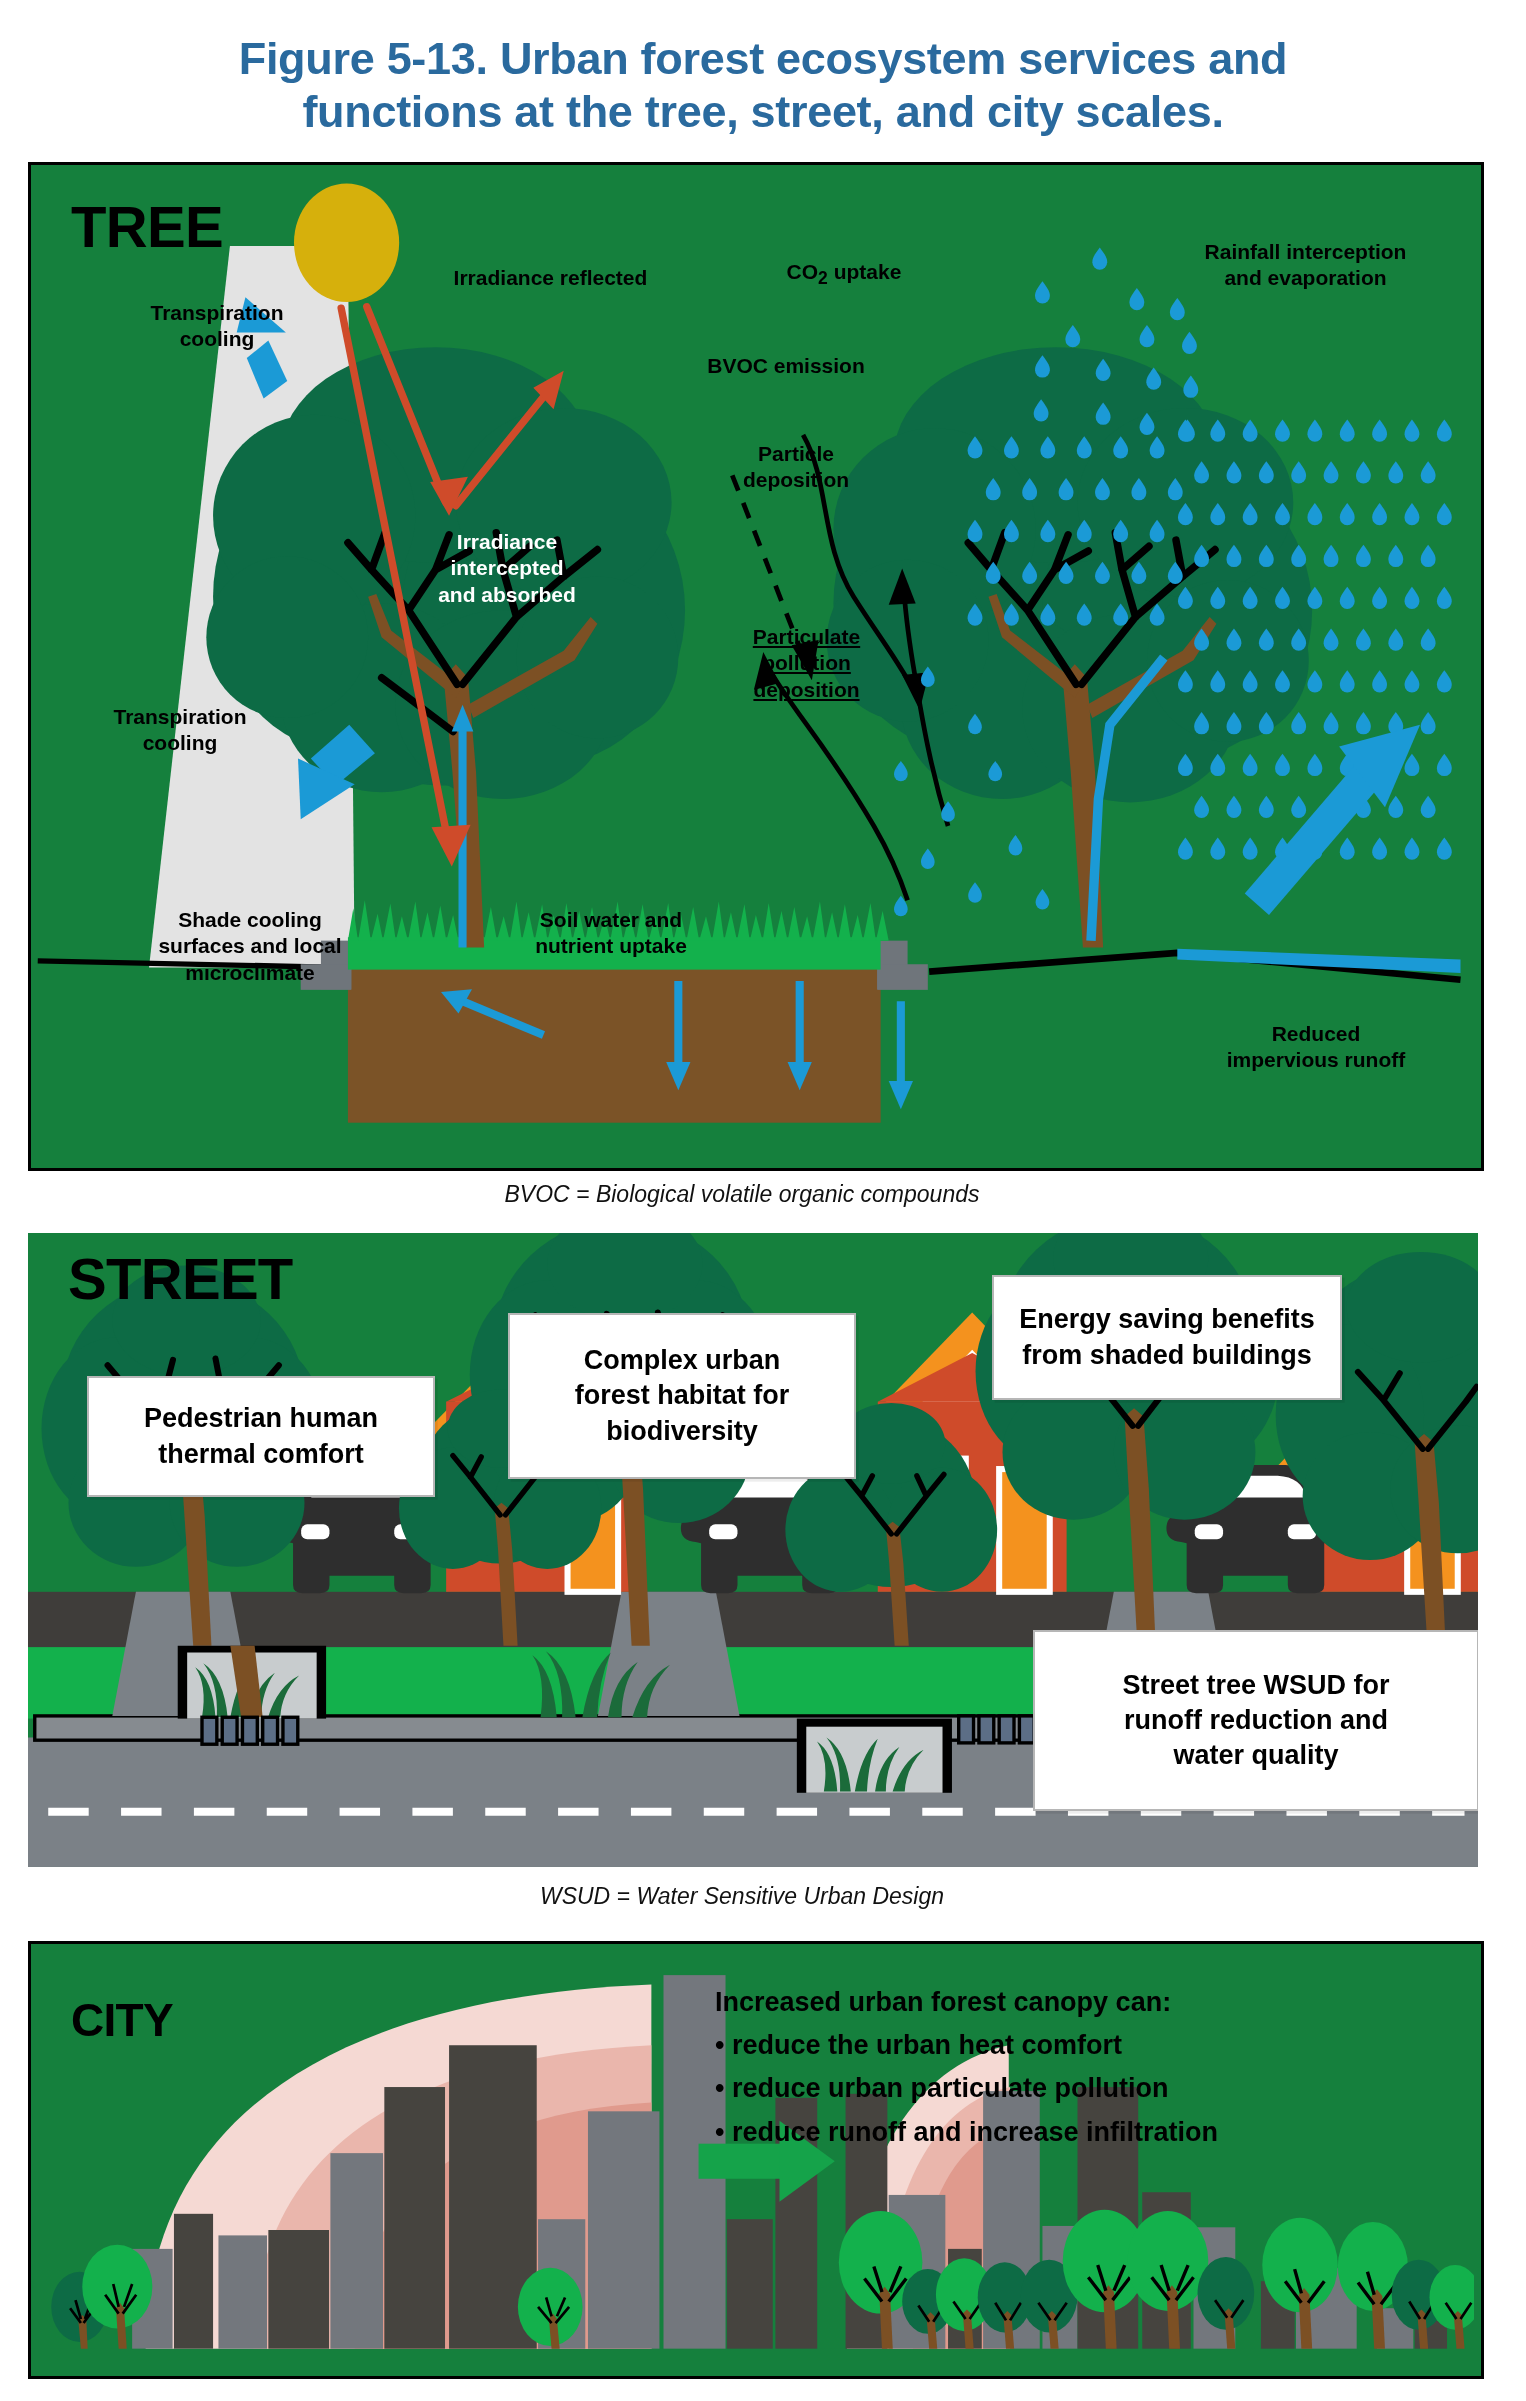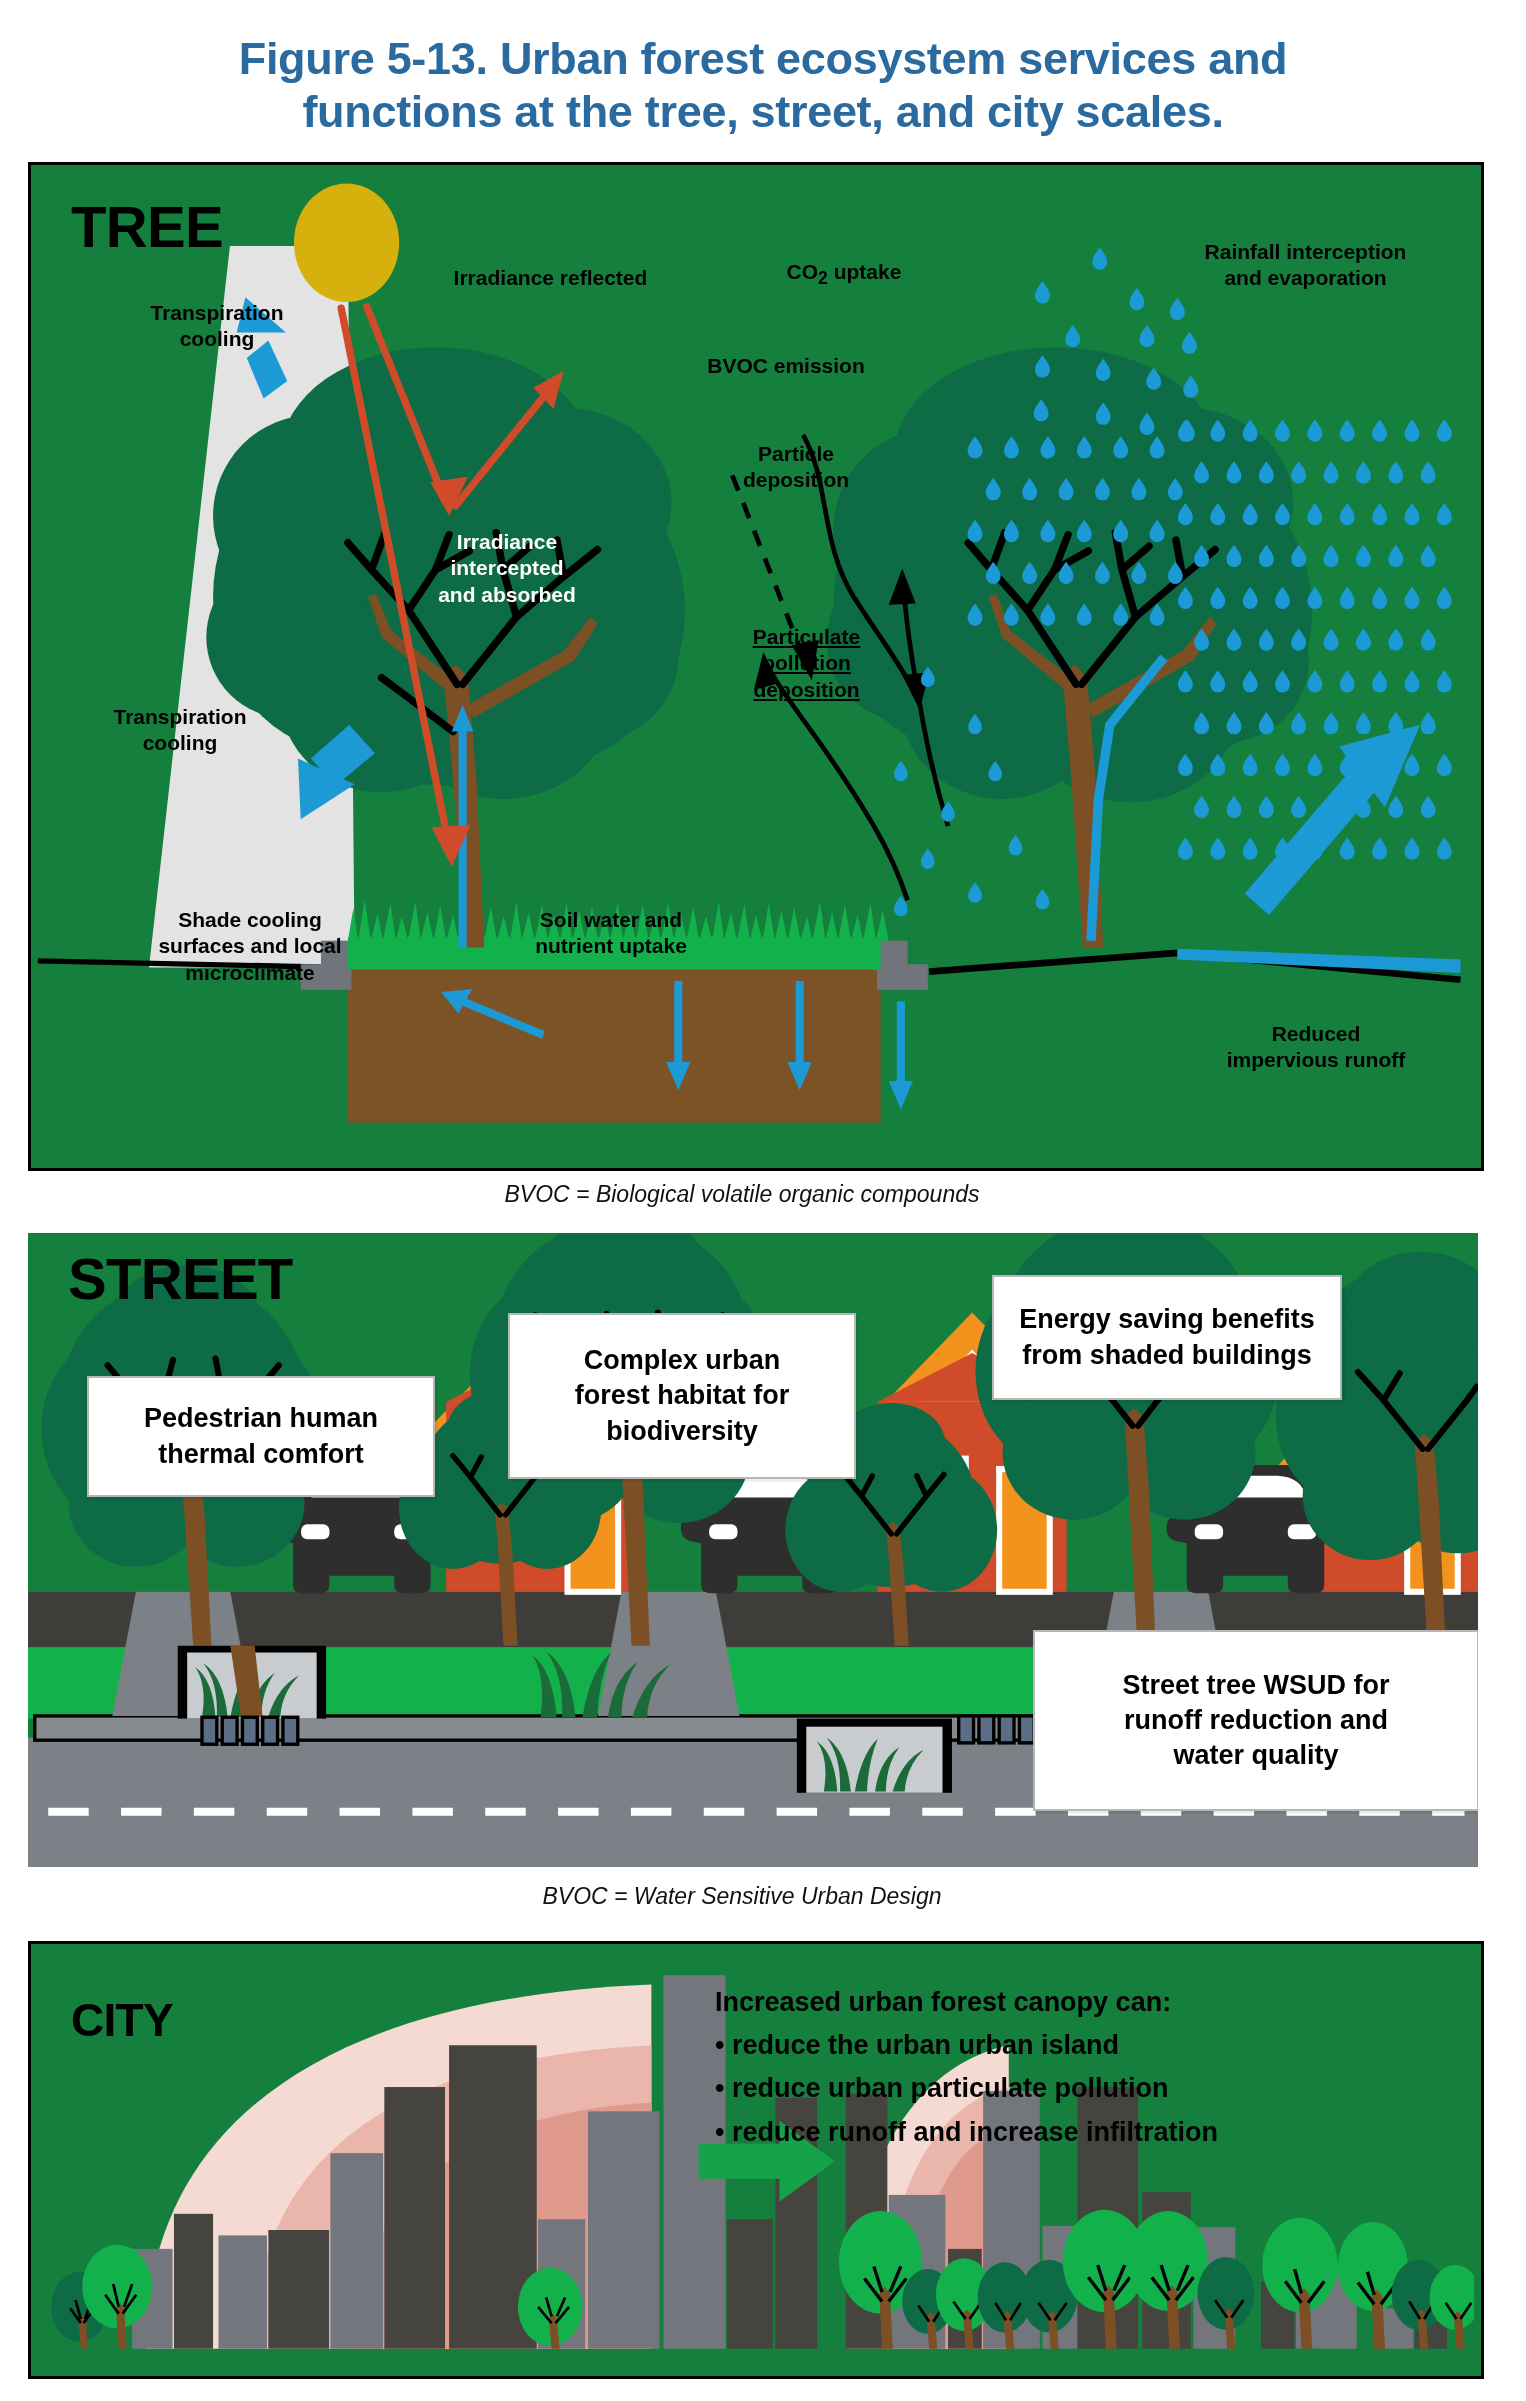--- a/index.html
+++ b/index.html
@@ -595,21 +595,21 @@
 
     <div class="callout" style="left:964px;top:42px;width:350px;height:125px;">
       <span>Energy saving benefits<br>from shaded buildings</span>
     </div>
 
     <div class="callout" style="left:1005px;top:397px;width:446px;height:181px;">
       <span>Street tree WSUD for<br>runoff reduction and<br>water quality</span>
     </div>
   </div>
 
-  <div class="footnote" style="left:0;top:1883px;width:1484px;">BVOC = Water Sensitive Urban Design</div>
+  <div class="footnote" style="left:0;top:1883px;width:1484px;">WSUD = Water Sensitive Urban Design</div>
 
   <div id="panel-city" class="panel">
 
     <svg width="1443" height="425" viewBox="0 0 2140 630">
 
       <g>
 
         <path d="M 170,600 C 170,280 420,80 920,60 L 920,600 Z" fill="#f5d9d3"></path>
         <path d="M 330,600 C 330,330 520,170 920,150 L 920,600 Z" fill="#eab6ac"></path>
         <path d="M 480,600 C 480,380 640,250 920,235 L 920,600 Z" fill="#e09a8d"></path>
@@ -764,19 +764,19 @@
                 <path d="M 2114,556 L 2098,532 M 2120,556 L 2136,532"></path>
               </g>
           </g>
         </g>
       </g>
     </svg>
 
     <div class="panel-label" id="city-label">CITY</div>
 
     <div class="citytext" style="left:684px;top:39px;">Increased urban forest canopy can:</div>
-    <div class="citytext" style="left:684px;top:82px;">• reduce the urban urban island</div>
+    <div class="citytext" style="left:684px;top:82px;">• reduce the urban heat comfort</div>
     <div class="citytext" style="left:684px;top:125px;">• reduce urban particulate pollution</div>
     <div class="citytext" style="left:684px;top:169px;">• reduce runoff and increase infiltration</div>
   </div>
 
 </div>
 
 
 </body></html>

